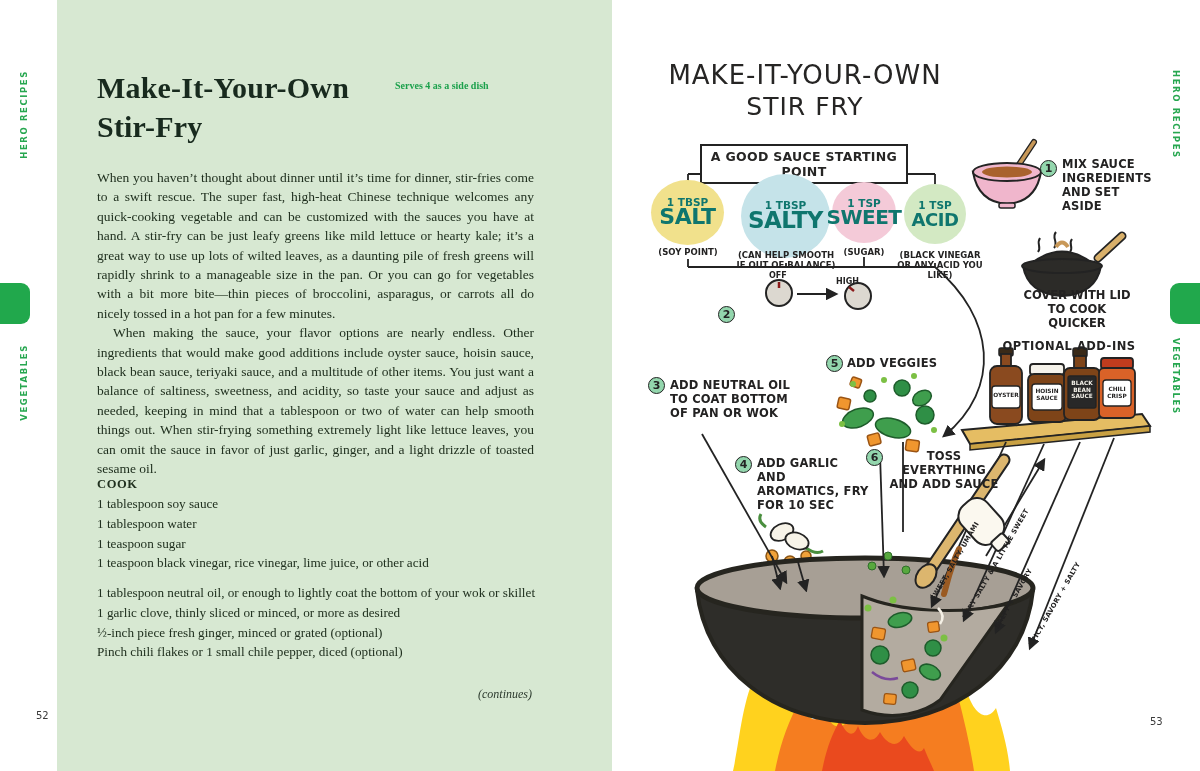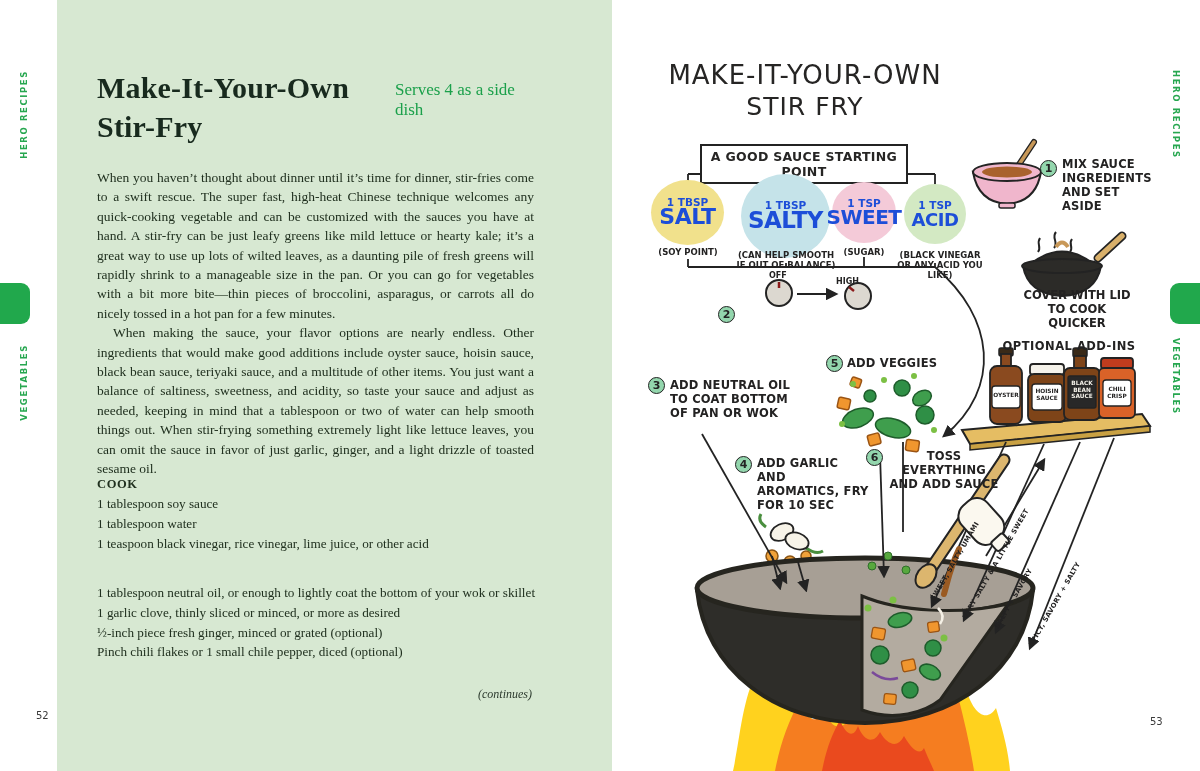--- a/index.html
+++ b/index.html
@@ -11,40 +11,40 @@
   .vlab.flip{transform:rotate(180deg);}
   .tab{position:absolute;width:30px;height:41px;background:#21a84c;}
   .tab.left{left:0;top:283px;border-radius:0 9px 9px 0;}
   .tab.right{left:1170px;top:283px;border-radius:9px 0 0 9px;}
   .pagenum{position:absolute;font-size:10px;color:#3a3a3a;}
   
   .page-left{position:absolute;left:57px;top:0;width:555px;height:771px;background:#d7e8d2;}
   .serif{font-family:"Liberation Serif","DejaVu Serif",serif;color:#20301f;}
   .r-title{position:absolute;left:40px;top:68px;font-weight:bold;font-size:30px;line-height:1.3;
            letter-spacing:.2px;color:#182a1e;}
-  .r-serves{position:absolute;left:338px;top:80px;width:150px;font-weight:normal;font-size:17px;
+  .r-serves{position:absolute;left:338px;top:80px;width:150px;font-weight:bold;font-size:10px;
             color:#1ba04b;line-height:1.2;}
   .r-body{position:absolute;left:40px;top:168px;width:437px;font-size:13.5px;line-height:19.4px;
           text-align:justify;}
   .r-body p{margin:0;}
   .r-body p.indent{text-indent:16px;}
   .r-sauce-h{position:absolute;left:40px;top:477px;font-weight:bold;font-size:12.5px;letter-spacing:.6px;}
   .r-list{position:absolute;left:40px;width:450px;font-weight:normal;font-size:13.2px;}
   .r-list .it{line-height:19.8px;}
   .r-list .ing{padding-left:15px;text-indent:-15px;line-height:19.8px;}
   .r-cont{position:absolute;left:40px;top:687px;width:435px;text-align:right;font-style:italic;
           font-size:12px;color:#2c3a2e;}
   
   .hand{position:absolute;color:#262524;}
   .ill-title1{left:655px;top:60px;width:300px;text-align:center;font-size:26px;letter-spacing:1px;}
   .ill-title2{left:655px;top:92px;width:300px;text-align:center;font-size:25px;letter-spacing:1px;}
   .sauce-box{left:700px;top:144px;width:200px;border:2px solid #232323;background:#fff;
              text-align:center;font-weight:bold;font-size:12.5px;padding:3px 2px;letter-spacing:.3px;}
   .circ{position:absolute;border-radius:50%;display:flex;flex-direction:column;align-items:center;
-        justify-content:center;text-align:right;color:#1d4ed8;}
+        justify-content:center;text-align:right;color:#0f766e;}
   .circ .amt{font-size:10.5px;font-weight:bold;line-height:1;}
   .circ .nm{font-weight:bold;line-height:.95;letter-spacing:-.5px;}
   .c-salt{left:651px;top:180px;width:73px;height:65px;background:#f1e18c;}
   .c-water{left:741px;top:174px;width:89px;height:84px;background:#c5e3e9;}
   .c-sweet{left:832px;top:182px;width:64px;height:61px;background:#f4cad8;}
   .c-acid{left:904px;top:184px;width:62px;height:60px;background:#d3e9c3;}
   .nm-salt{font-size:22px;} .nm-water{font-size:23px;} .nm-sweet{font-size:20px;} .nm-acid{font-size:18px;}
   .note{position:absolute;font-size:8.5px;font-weight:bold;text-align:center;line-height:1.18;}
   .n1{left:642px;top:247px;width:92px;}
   .n2{left:734px;top:250px;width:104px;}
@@ -244,20 +244,21 @@
     </div>
     <div class="r-serves serif">Serves 4 as a side dish</div>
     <div class="r-body serif">
       <p>When you haven’t thought about dinner until it’s time for dinner, stir-fries come to a swift rescue. The super fast, high-heat Chinese technique welcomes any quick-cooking vegetable and can be customized with the sauces you have at hand. A stir-fry can be just leafy greens like mild lettuce or hearty kale; it’s a great way to use up lots of wilted leaves, as a daunting pile of fresh greens will rapidly shrink to a manageable size in the pan. Or you can go for vegetables with a bit more bite—thin pieces of broccolini, asparagus, or carrots all do nicely tossed in a hot pan for a few minutes.</p>
       <p class="indent">When making the sauce, your flavor options are nearly endless. Other ingredients that would make good additions include oyster sauce, hoisin sauce, black bean sauce, teriyaki sauce, and a multitude of other items. You just want a balance of saltiness, sweetness, and acidity, so taste your sauce and adjust as needed, keeping in mind that a tablespoon or two of water can help smooth things out. When stir-frying something extremely light like lettuce leaves, you can omit the sauce in favor of just garlic, ginger, and a light drizzle of toasted sesame oil.</p>
     </div>
     <div class="r-sauce-h serif">COOK</div>
     <div class="r-list serif" style="top:494px;">
       <div class="it">1 tablespoon soy sauce</div>
       <div class="it">1 tablespoon water</div>
+      <div class="it">1 teaspoon sugar</div>
       <div class="it">1 teaspoon black vinegar, rice vinegar, lime juice, or other acid</div>
     </div>
     <div class="r-list serif" style="top:583px;">
       <div class="ing">1 tablespoon neutral oil, or enough to lightly coat the bottom of your wok or skillet</div>
       <div class="ing">1 garlic clove, thinly sliced or minced, or more as desired</div>
       <div class="ing">½-inch piece fresh ginger, minced or grated (optional)</div>
       <div class="ing">Pinch chili flakes or 1 small chile pepper, diced (optional)</div>
     </div>
     <div class="r-cont serif">(continues)</div>
   </div>

